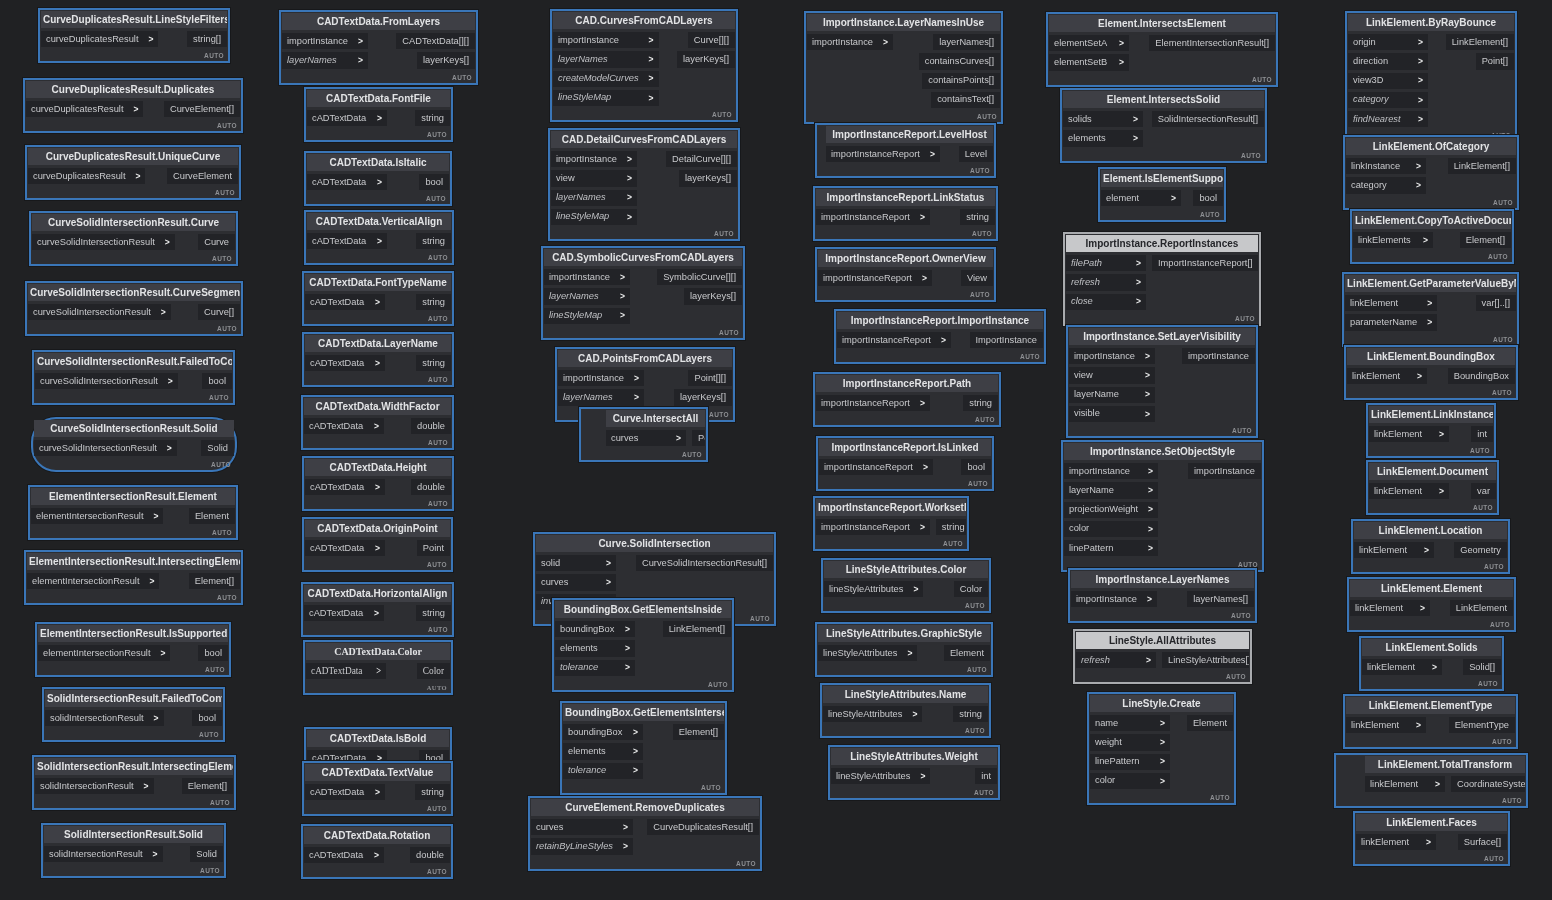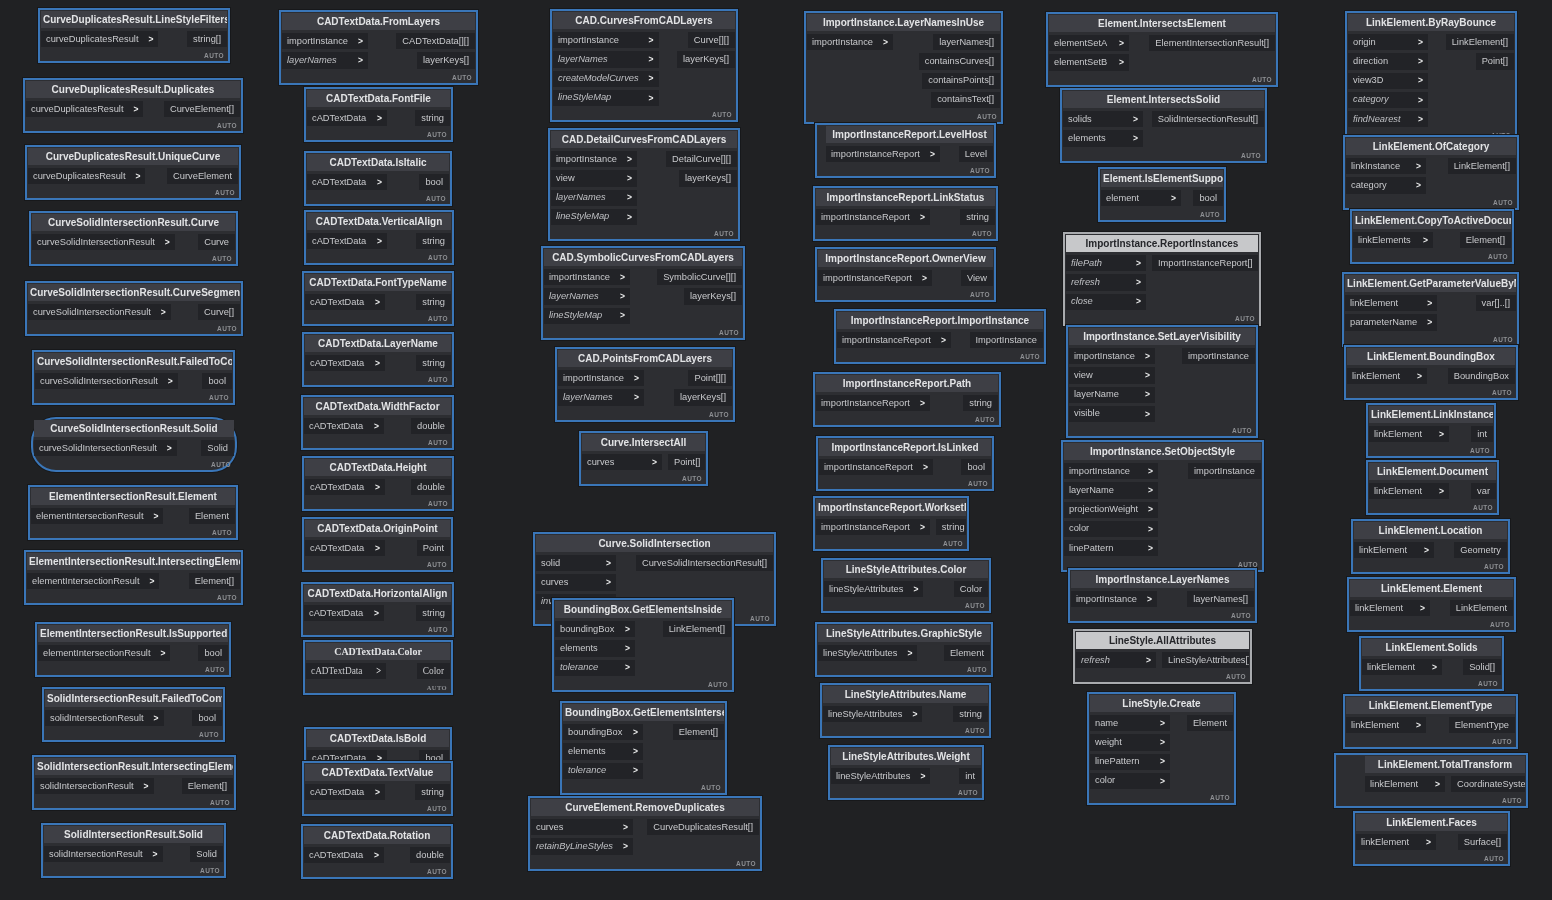--- a/index.html
+++ b/index.html
@@ -589,21 +589,21 @@
             <div class="pname">layerNames</div>
             <div class="chev">&gt;</div>
           </div>
         </div>
         <div class="ocell">
           <div class="ochip">layerKeys[]</div>
         </div>
       </div>
       <div class="auto">AUTO</div>
     </div>
-    <div class="node" style="left: 579px; top: 431px; width: 129px;">
+    <div class="node" style="left: 579px; top: 407px; width: 129px; padding-left: 24px;">
       <div class="title">Curve.IntersectAll</div>
       <div class="body">
         <div class="icell">
           <div class="ichip">
             <div class="pname">curves</div>
             <div class="chev">&gt;</div>
           </div>
         </div>
         <div class="ocell">
           <div class="ochip">Point[]</div>
@@ -890,21 +890,21 @@
             <div class="pname">lineStyleAttributes</div>
             <div class="chev">&gt;</div>
           </div>
         </div>
         <div class="ocell">
           <div class="ochip">string</div>
         </div>
       </div>
       <div class="auto">AUTO</div>
     </div>
-    <div class="node" style="left: 828px; top: 745px; width: 156px;">
+    <div class="node" style="left: 828px; top: 745px; width: 172px;">
       <div class="title">LineStyleAttributes.Weight</div>
       <div class="body">
         <div class="icell">
           <div class="ichip">
             <div class="pname">lineStyleAttributes</div>
             <div class="chev">&gt;</div>
           </div>
         </div>
         <div class="ocell">
           <div class="ochip">int</div>

